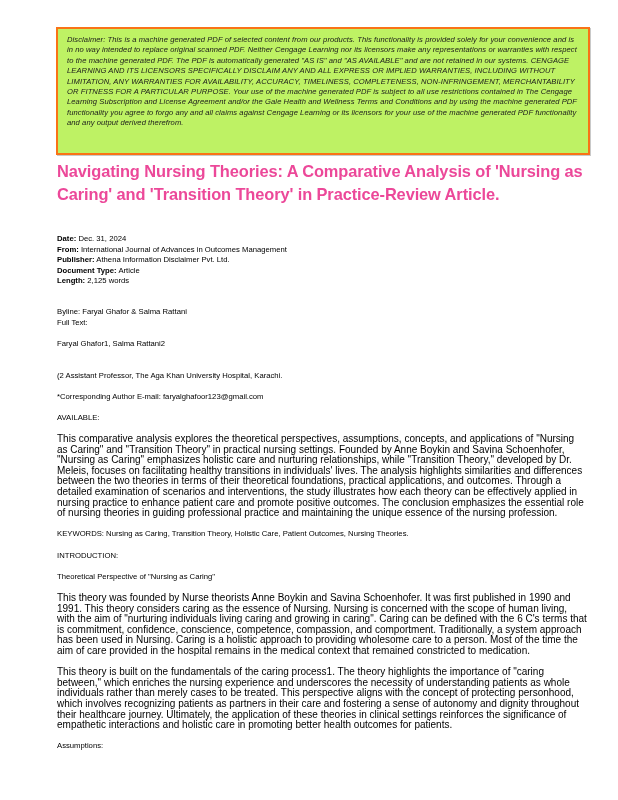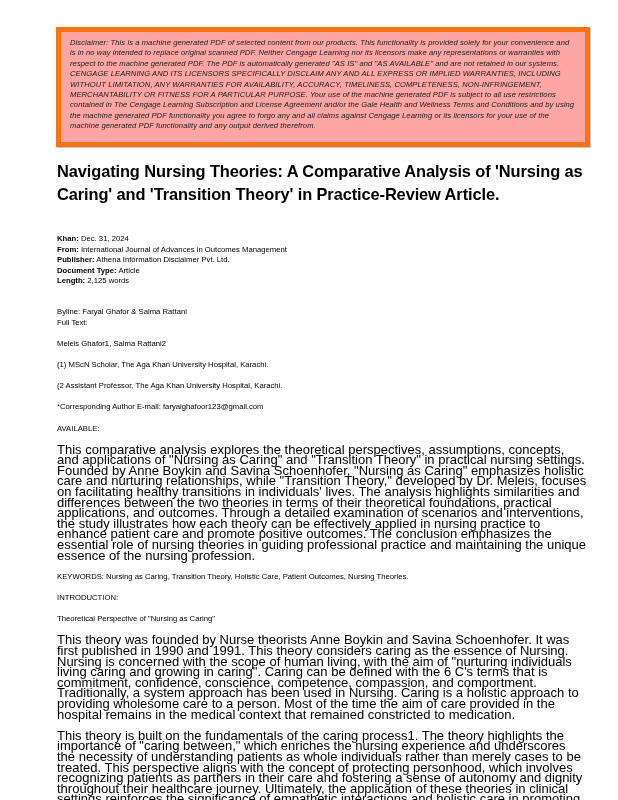--- a/index.html
+++ b/index.html
@@ -18,23 +18,23 @@
     position: absolute;
     top: 0; left: 0;
     width: 618px; height: 800px;
     padding: 0;
   }
   
   .disclaimer-box {
     position: absolute;
     left: 56px; top: 27px;
     width: 534px;
-    border: 5px solid #f97316;
-    background: #fca5a5;
-    padding: 6px 9px 10px 9px;
+    border: 2px solid #f97316;
+    background: #bef264;
+    padding: 6px 9px 24px 9px;
     box-shadow: 1px 1px 0 #c9c9c9;
   }
   .disclaimer-text {
     font-style: italic;
     font-size: 7.6px;
     line-height: 10.4px;
     color: #1a1a1a;
     text-align: left;
     margin: 0;
     letter-spacing: 0.01em;
@@ -42,38 +42,38 @@
   
   .doc-title {
     position: absolute;
     left: 57px; top: 160px;
     width: 530px;
     font-size: 16.4px;
     font-weight: bold;
     line-height: 22.5px;
     letter-spacing: -0.1px;
     margin: 0;
-    color: #000000;
+    color: #ec4899;
   }
   
   .content {
     position: absolute;
     left: 57px; top: 234px;
     width: 530px;
     font-size: 7.7px;
     line-height: 10.6px;
   }
   .meta-list { margin: 0; padding: 0; list-style: none; }
   .meta-row { font-size: 7.7px; line-height: 10.6px; }
   .meta-label { font-weight: bold; }
   .gap-lg { height: 20px; }
   .gap-md { height: 10.6px; }
   .line { font-size: 7.7px; line-height: 10.6px; }
   .para {
-    font-size: 13px;
+    font-size: 10px;
     line-height: 10.6px;
     margin: 0;
     text-align: left;
   }
   .section-head {
     font-size: 7.7px;
     line-height: 10.6px;
   }
 </style>
 </head>
@@ -84,21 +84,21 @@
   <div class="disclaimer-box">
     <p class="disclaimer-text">Disclaimer: This is a machine generated PDF of selected content from our products. This functionality is provided solely for your convenience and is in no way intended to replace original scanned PDF. Neither Cengage Learning nor its licensors make any representations or warranties with respect to the machine generated PDF. The PDF is automatically generated "AS IS" and "AS AVAILABLE" and are not retained in our systems. CENGAGE LEARNING AND ITS LICENSORS SPECIFICALLY DISCLAIM ANY AND ALL EXPRESS OR IMPLIED WARRANTIES, INCLUDING WITHOUT LIMITATION, ANY WARRANTIES FOR AVAILABILITY, ACCURACY, TIMELINESS, COMPLETENESS, NON-INFRINGEMENT, MERCHANTABILITY OR FITNESS FOR A PARTICULAR PURPOSE. Your use of the machine generated PDF is subject to all use restrictions contained in The Cengage Learning Subscription and License Agreement and/or the Gale Health and Wellness Terms and Conditions and by using the machine generated PDF functionality you agree to forgo any and all claims against Cengage Learning or its licensors for your use of the machine generated PDF functionality and any output derived therefrom.</p>
   </div>
 
   <h1 class="doc-title">Navigating Nursing Theories: A Comparative Analysis of 'Nursing as Caring' and 'Transition Theory' in Practice-Review Article.</h1>
 
   <div class="content">
 
     <div class="meta-list">
       <div class="meta-row">
-        <span class="meta-label">Khan:</span>
+        <span class="meta-label">Date:</span>
         <span>Dec. 31, 2024</span>
       </div>
       <div class="meta-row">
         <span class="meta-label">From:</span>
         <span>International Journal of Advances in Outcomes Management</span>
       </div>
       <div class="meta-row">
         <span class="meta-label">Publisher:</span>
         <span>Athena Information Disclaimer Pvt. Ltd.</span>
       </div>
@@ -112,25 +112,24 @@
       </div>
     </div>
 
     <div class="gap-lg"></div>
 
     <div class="line">Byline: Faryal Ghafor &amp; Salma Rattani</div>
     <div class="line">Full Text:</div>
 
     <div class="gap-md"></div>
 
-    <div class="line">Meleis Ghafor1, Salma Rattani2</div>
+    <div class="line">Faryal Ghafor1, Salma Rattani2</div>
 
     <div class="gap-md"></div>
 
-    <div class="line">(1) MScN Scholar, The Aga Khan University Hospital, Karachi.</div>
 
     <div class="gap-md"></div>
 
     <div class="line">(2 Assistant Professor, The Aga Khan University Hospital, Karachi.</div>
 
     <div class="gap-md"></div>
 
     <div class="line">*Corresponding Author E-mail: faryalghafoor123@gmail.com</div>
 
     <div class="gap-md"></div>

